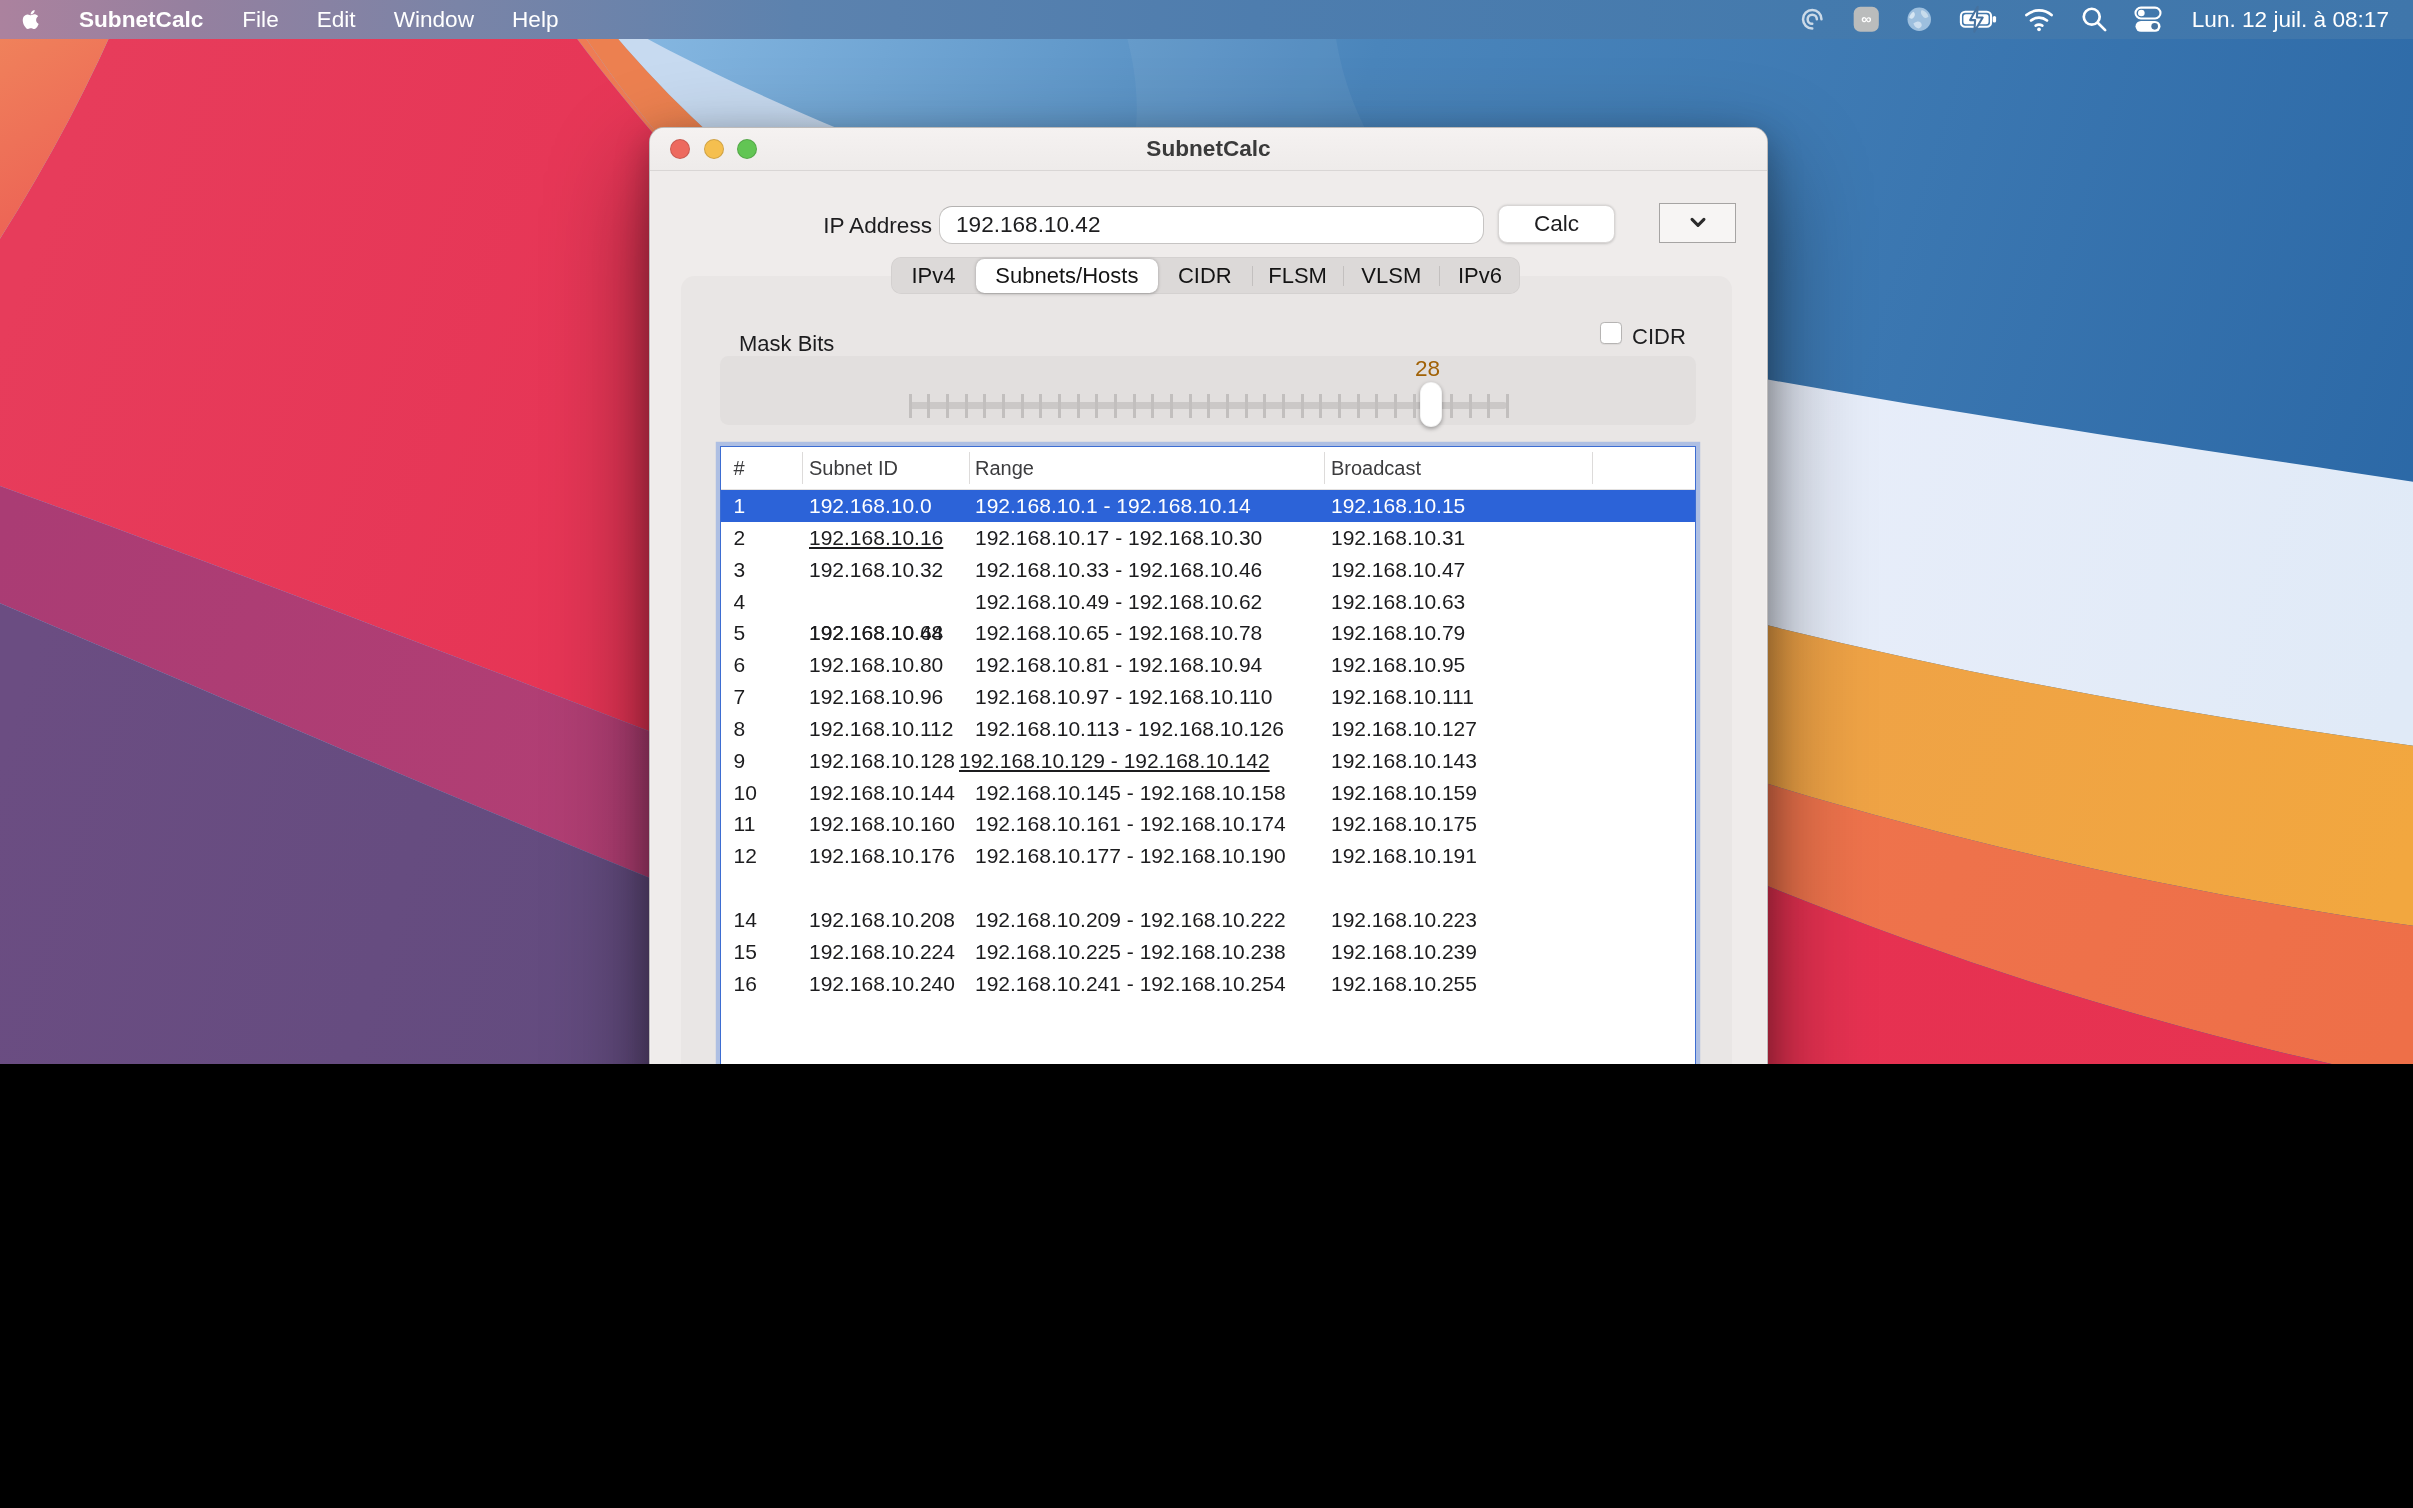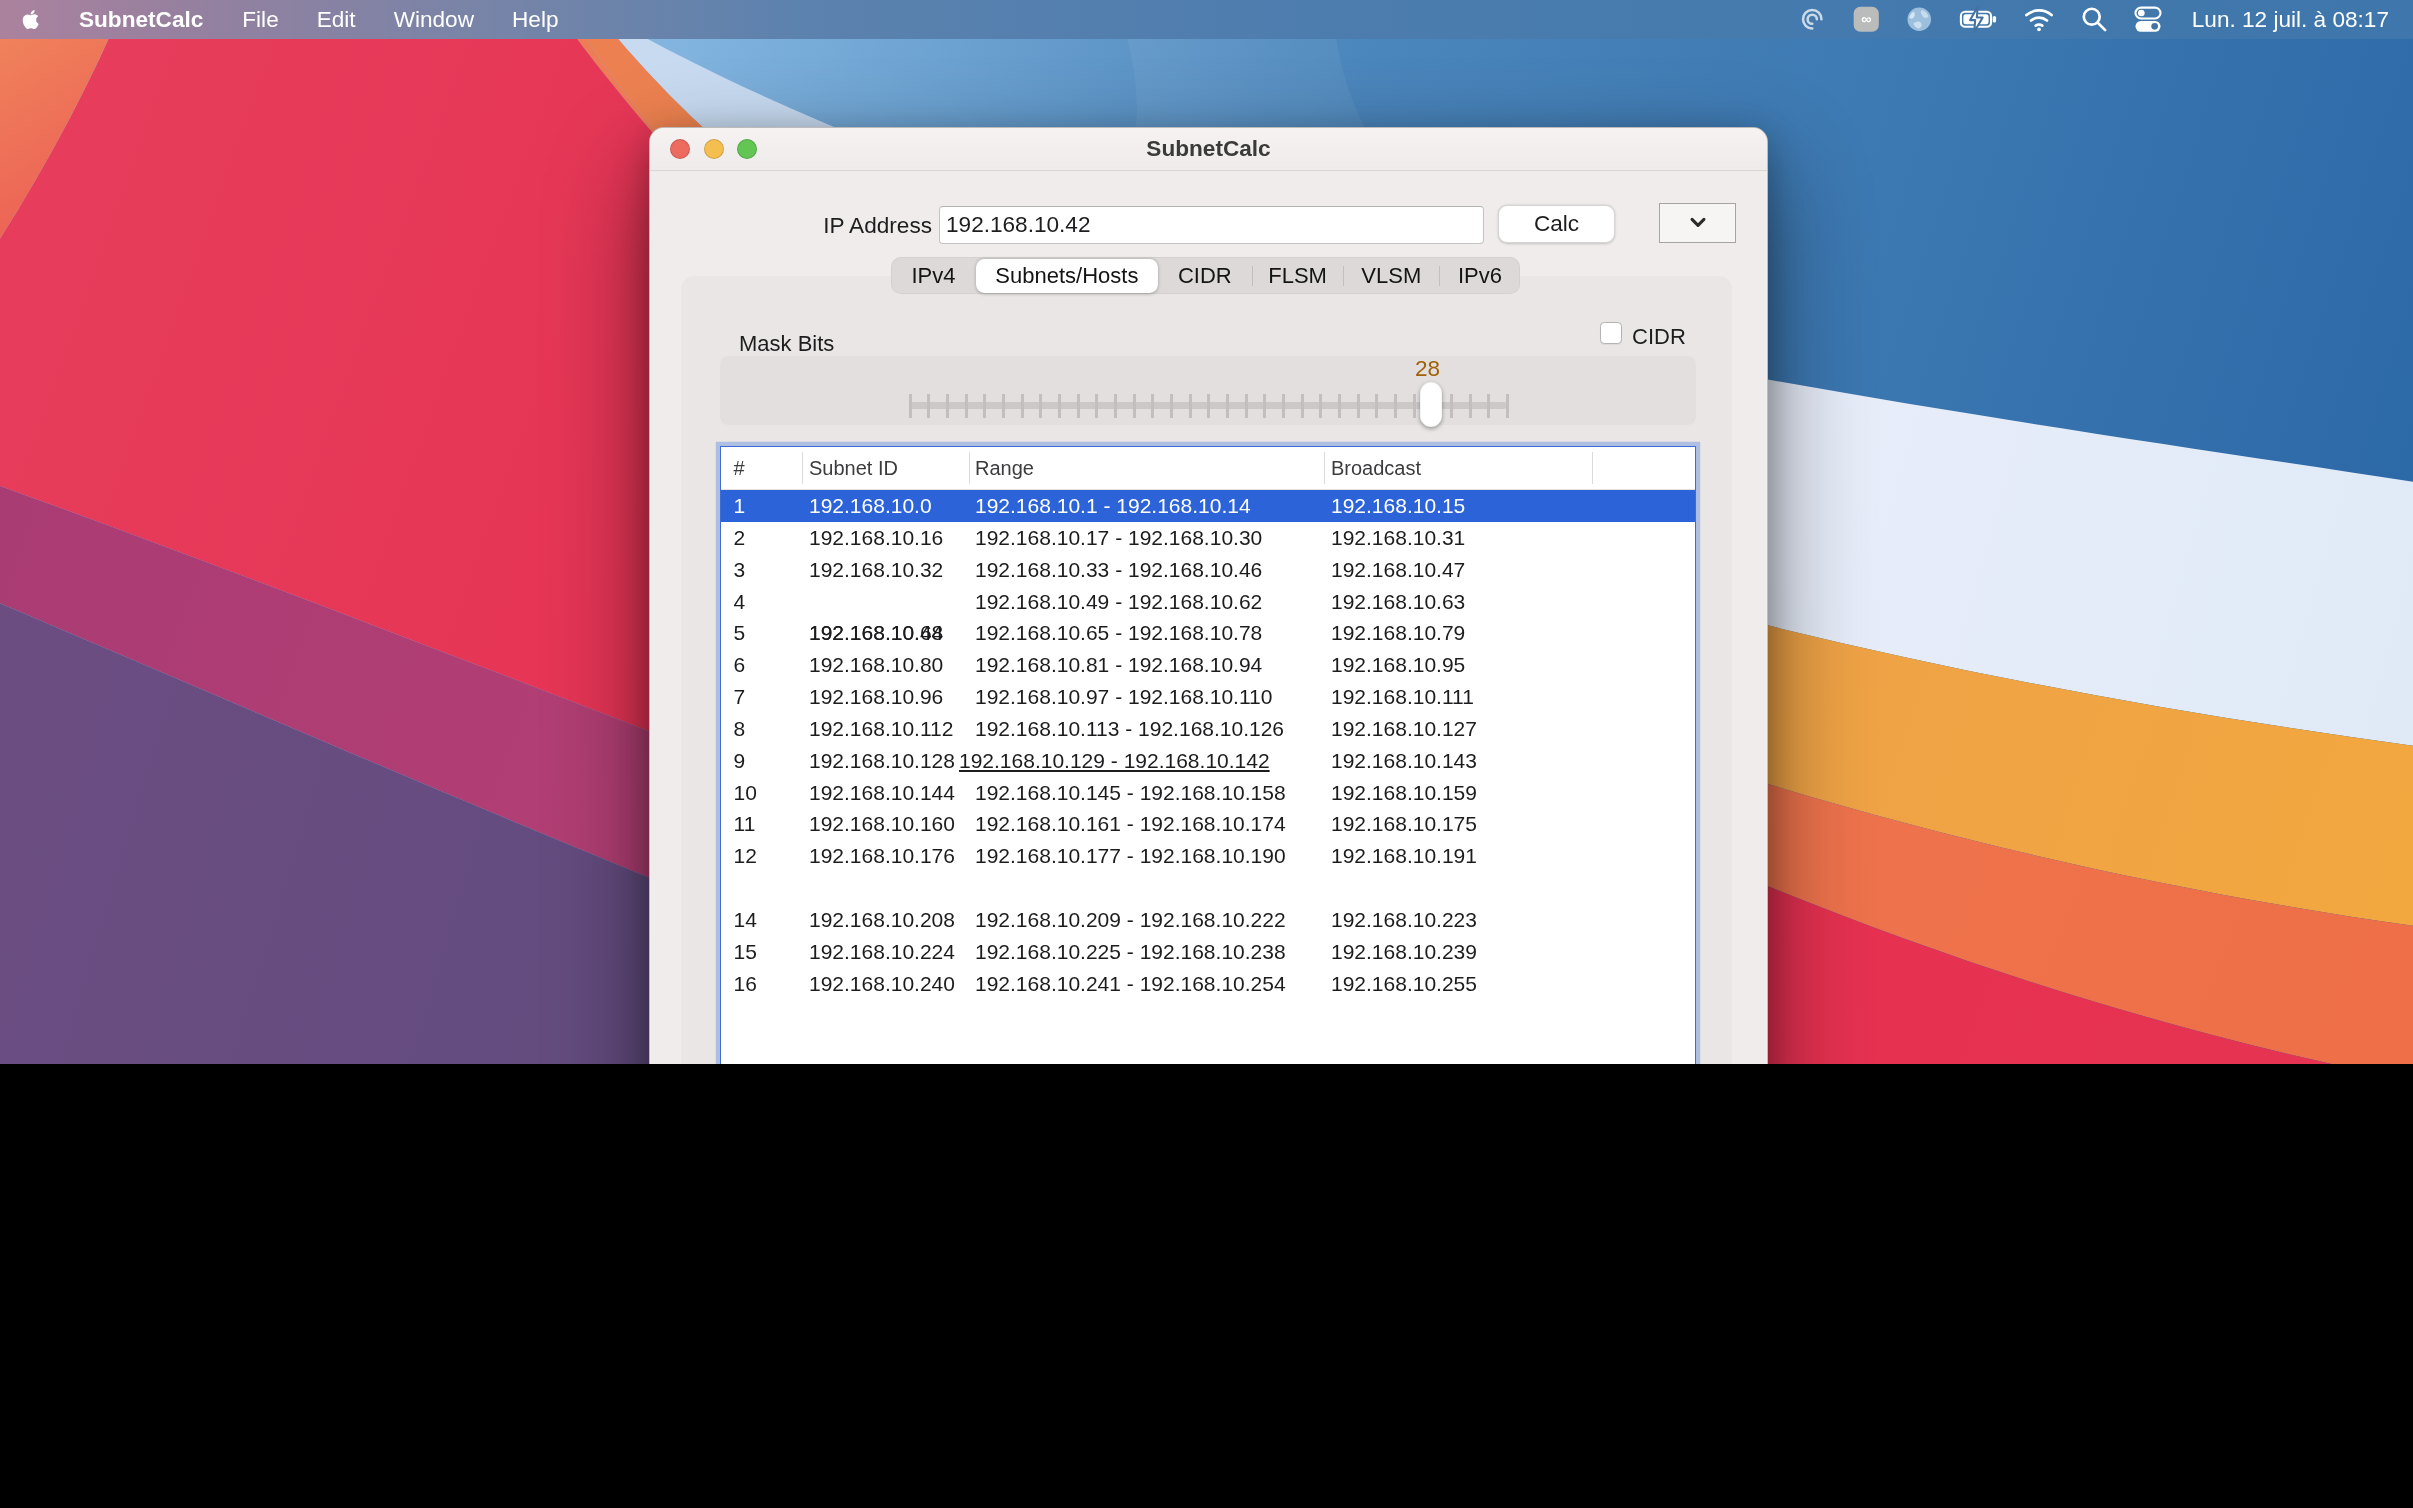--- a/index.html
+++ b/index.html
@@ -27,22 +27,22 @@
     background:linear-gradient(#f5f2f1,#eeebea);border-bottom:0.8px solid #d9d6d5;}
   .tl{position:absolute;top:11px;width:20px;height:20px;border-radius:50%;box-sizing:border-box;}
   #tl-close{left:20px;background:#ed6a5f;border:0.8px solid rgba(0,0,0,.15);}
   #tl-min{left:54px;background:#f5bf4f;border:0.8px solid rgba(0,0,0,.15);}
   #tl-zoom{left:87px;background:#62c554;border:0.8px solid rgba(0,0,0,.15);}
   #win-title{position:absolute;left:0;right:0;top:0;height:42px;display:flex;align-items:center;justify-content:center;
     font-size:22.6px;font-weight:700;color:#3a3a3a;}
 
   #ip-label{position:absolute;top:85px;left:0;width:282px;text-align:right;font-size:22.6px;color:#1d1d1f;}
   #ip-field{position:absolute;left:289px;top:78px;width:545px;height:38px;background:#fff;
-    border:0.8px solid #c6c4c3;border-top-color:#b4b2b1;border-radius:4px;box-sizing:border-box;
-    font-size:22.6px;color:#1d1d1f;display:flex;align-items:center;padding-left:6px;}
+    border:0.8px solid #c6c4c3;border-top-color:#b4b2b1;border-radius:13px;box-sizing:border-box;
+    font-size:22.6px;color:#1d1d1f;display:flex;align-items:center;padding-left:16px;}
   #calc-btn{position:absolute;left:848px;top:77px;width:117px;height:38px;background:#fff;border-radius:9.2px;
     border:0.8px solid #d8d5d4;box-shadow:0 0.8px 2.5px rgba(0,0,0,.18);display:flex;align-items:center;justify-content:center;
     font-size:22.6px;color:#1d1d1f;box-sizing:border-box;}
   #dd-btn{position:absolute;left:1009px;top:75px;width:77px;height:40px;background:#f7f5f4;
     border:1.7px solid #a6a4a3;box-sizing:border-box;display:flex;align-items:center;justify-content:center;}
 
   
   #tabbar{position:absolute;left:241px;top:129px;width:629px;height:37px;border-radius:10px;
     background:#dcd9d8;box-shadow:inset 0 0 0 0.8px rgba(0,0,0,.05);display:flex;z-index:3;}
   .seg{height:37px;display:flex;align-items:center;justify-content:center;font-size:22px;color:#141414;position:relative;}
@@ -304,21 +304,21 @@
         </div>
       <div id="tbody">
           <div class="trow sel" style="top: 0px;">
             <div class="tcell" style="left: 12.6px;">1</div>
             <div class="tcell" style="left: 88px;">192.168.10.0</div>
             <div class="tcell" style="left: 254px;">192.168.10.1 - 192.168.10.14</div>
             <div class="tcell" style="left: 610px;">192.168.10.15</div>
           </div>
           <div class="trow" style="top: 32px;">
             <div class="tcell" style="left: 12.6px;">2</div>
-            <div class="tcell" style="left: 88px;">192.168.10.16</div>
+            <div class="tcell" style="left: 88px; text-decoration: underline;">192.168.10.16</div>
             <div class="tcell" style="left: 254px;">192.168.10.17 - 192.168.10.30</div>
             <div class="tcell" style="left: 610px;">192.168.10.31</div>
           </div>
           <div class="trow" style="top: 64px;">
             <div class="tcell" style="left: 12.6px;">3</div>
             <div class="tcell" style="left: 88px;">192.168.10.32</div>
             <div class="tcell" style="left: 254px;">192.168.10.33 - 192.168.10.46</div>
             <div class="tcell" style="left: 610px;">192.168.10.47</div>
           </div>
           <div class="trow" style="top: 96px;">

